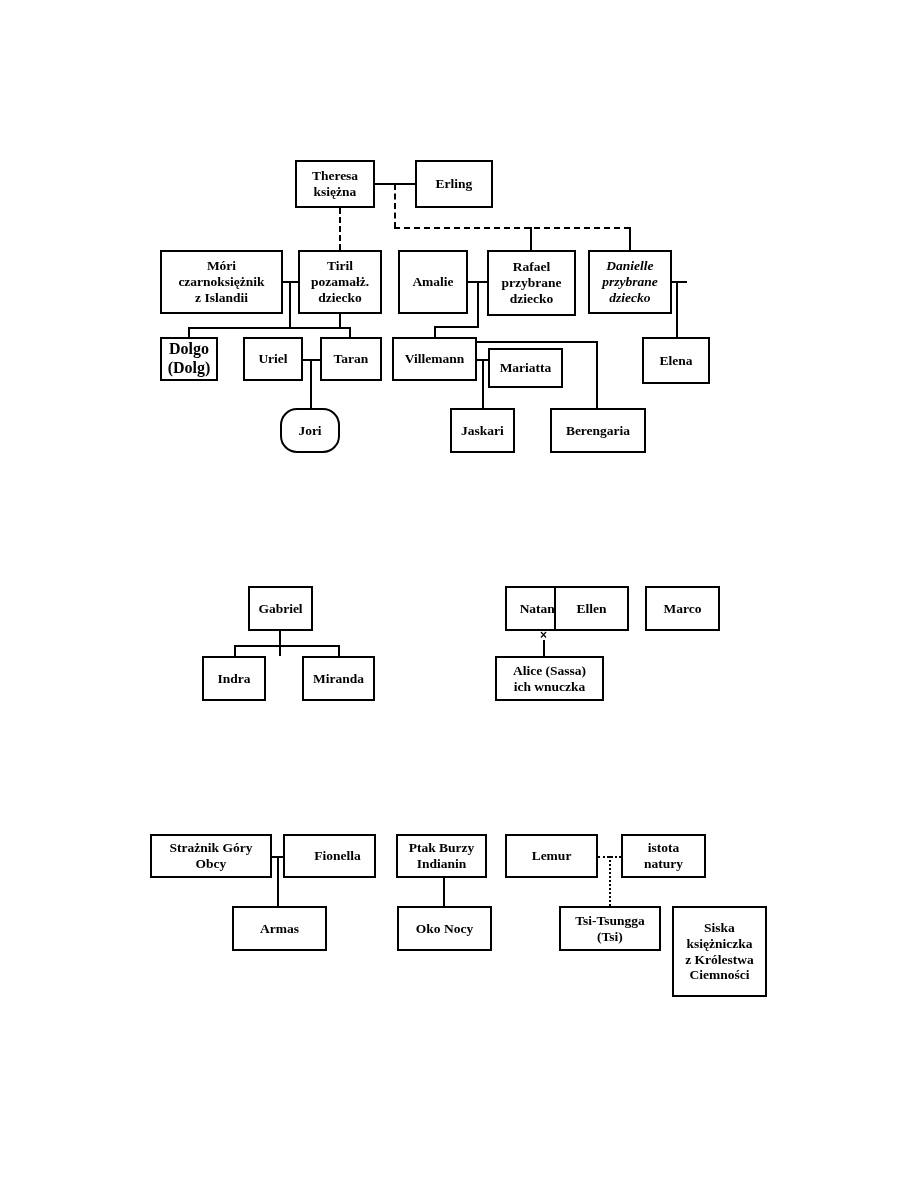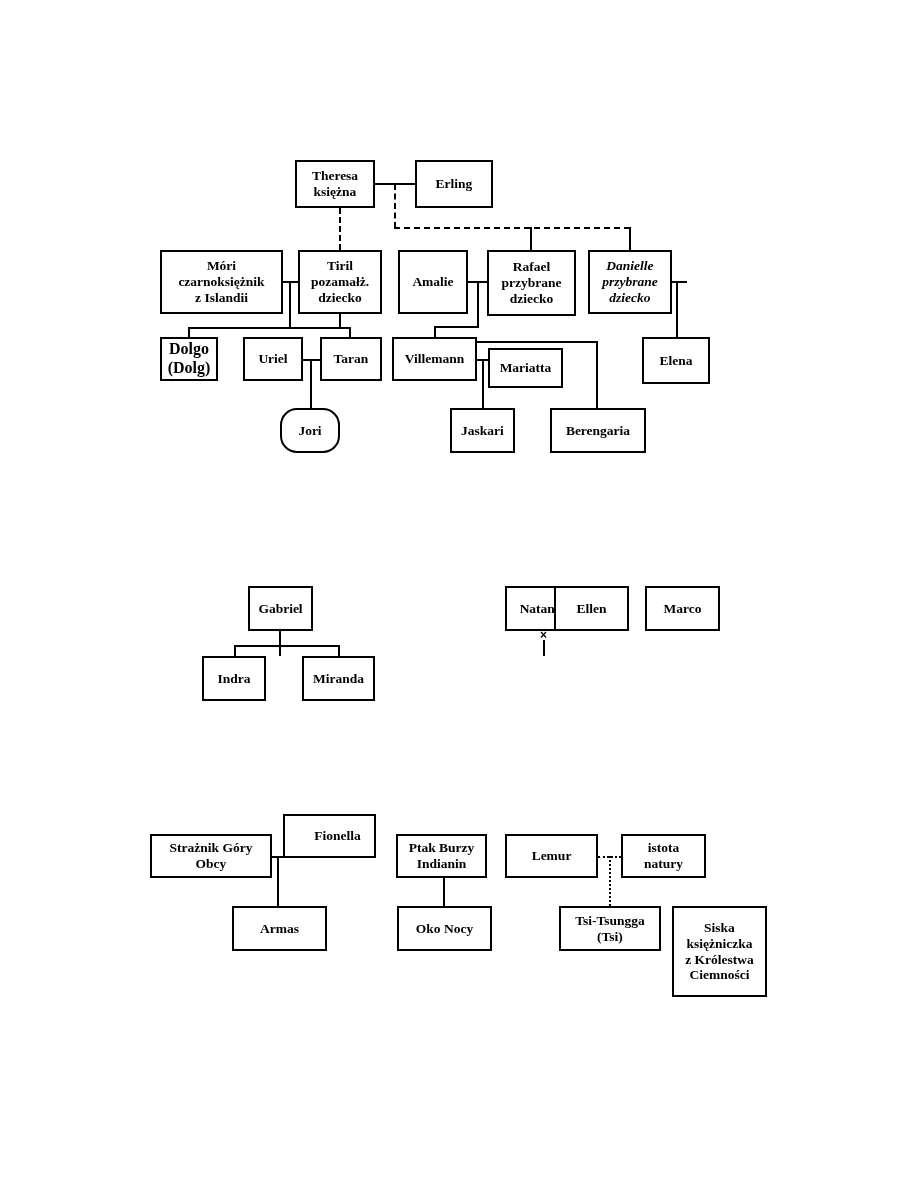--- a/index.html
+++ b/index.html
@@ -156,27 +156,29 @@
   <div class="node" style="left:302px; top:656px; width:73px; height:45px;">Miranda</div>
 
   <div class="edge h" style="left:535px; top:608px; width:19px;"></div>
   <div class="edge v" style="left:543px; top:608px; height:22px;"></div>
   <span class="xmark" style="left:540px; top:629px;">×</span>
   <div class="edge v" style="left:543px; top:640px; height:16px;"></div>
 
   <div class="node" style="left:457px; top:586px; width:78px; height:45px;margin-left:48px;">Nataniel</div>
   <div class="node" style="left:554px; top:586px; width:75px; height:45px;">Ellen</div>
   <div class="node" style="left:645px; top:586px; width:75px; height:45px;">Marco</div>
+  <div class="node" style="left:495px; top:656px; width:109px; height:45px;">Alice (Sassa)
+ich wnuczka</div>
 
   <div class="edge h" style="left:272px; top:856px; width:11px;"></div>
   <div class="edge v" style="left:277px; top:856px; height:50px;"></div>
 
   <div class="node" style="left:150px; top:834px; width:122px; height:44px;">Strażnik Góry
 Obcy</div>
-  <div class="node" style="left:283px; top:814px; width:93px; height:44px;padding-left:18px;">Fionella</div>
+  <div class="node" style="left:283px; top:834px; width:93px; height:44px;padding-left:18px;">Fionella</div>
   <div class="node" style="left:232px; top:906px; width:95px; height:45px;">Armas</div>
 
   <div class="edge v" style="left:443px; top:878px; height:28px;"></div>
 
   <div class="node" style="left:396px; top:834px; width:91px; height:44px;">Ptak Burzy
 Indianin</div>
   <div class="node" style="left:397px; top:906px; width:95px; height:45px;">Oko Nocy</div>
 
   <div class="edge dot-h" style="left:598px; top:856px; width:23px;"></div>
   <div class="edge dot-v" style="left:609px; top:856px; height:50px;"></div>

